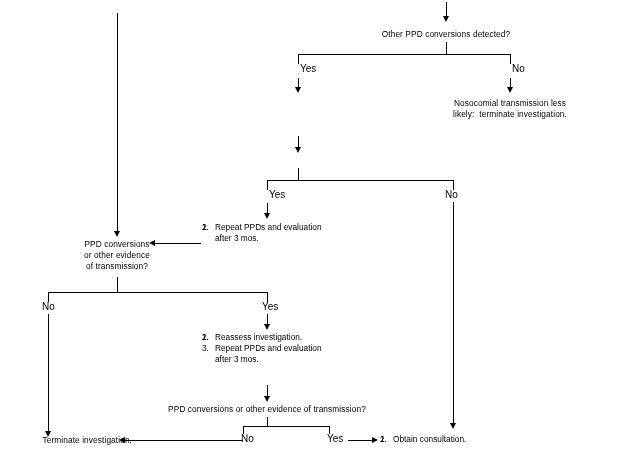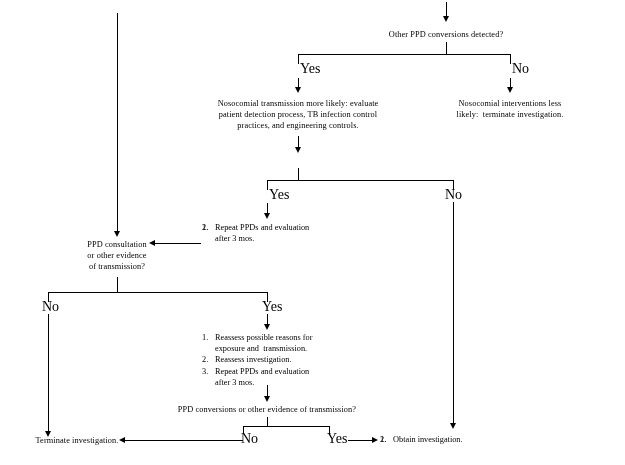--- a/index.html
+++ b/index.html
@@ -6,37 +6,37 @@
   html, body {
     margin: 0;
     padding: 0;
     background: #ffffff;
   }
   #chart-root {
     position: relative;
     width: 625px;
     height: 465px;
     background: #ffffff;
-    font-family: Liberation Serif, serif;
+    font-family: Liberation Sans, sans-serif;
     color: #000000;
     overflow: hidden;
   }
   .node {
     position: absolute;
     font-size: 8.3px;
     line-height: 11.2px;
     color: #000;
     white-space: pre;
     letter-spacing: 0.1px;
   }
   .node.center { text-align: center; }
-  .node.left   { text-align: center; }
+  .node.left   { text-align: right; }
   .label {
     position: absolute;
-    font-size: 14px;
+    font-size: 10px;
     line-height: 10px;
     color: #000;
     white-space: pre;
     text-align: center;
   }
   .numlist {
     position: absolute;
     font-size: 8.3px;
     line-height: 11.2px;
     color: #000;
@@ -104,25 +104,22 @@
   <div class="vline" style="left:510px; top:54px; height:10px;"></div>
 
   <div class="label" style="left:300px; top:64px;">Yes</div>
   <div class="label" style="left:512px; top:64px;">No</div>
 
   <div class="vline" style="left:298px; top:78px; height:11px;"></div>
   <div class="arrow-down" style="left:295px; top:87px;"></div>
   <div class="vline" style="left:510px; top:78px; height:11px;"></div>
   <div class="arrow-down" style="left:507px; top:87px;"></div>
 
-  <div class="node center" style="left:184px; top:98px; width:228px;">Nosocomial transmission more likely: evaluate
-patient detection process, TB infection control
-practices, and engineering controls.</div>
-
-  <div class="node center" style="left:440px; top:98px; width:140px;">Nosocomial interventions less
+
+  <div class="node center" style="left:440px; top:98px; width:140px;">Nosocomial transmission less
 likely:  terminate investigation.</div>
 
   <div class="vline" style="left:298px; top:136px; height:14px;"></div>
   <div class="arrow-down" style="left:295px; top:147px;"></div>
 
 
   <div class="vline" style="left:298px; top:168px; height:12px;"></div>
   <div class="hline" style="left:267px; top:180px; width:186px;"></div>
   <div class="vline" style="left:267px; top:180px; height:10px;"></div>
   <div class="vline" style="left:453px; top:180px; height:10px;"></div>
@@ -141,41 +138,40 @@
     <span class="li"><span class="num">2.</span><span>Repeat PPDs and evaluation
 after 3 mos.</span></span>
   </div>
 
   <div class="hline" style="left:155px; top:243px; width:46px;"></div>
   <div class="arrow-left" style="left:149px; top:240px;"></div>
 
   <div class="vline" style="left:117px; top:13px; height:220px;"></div>
   <div class="arrow-down" style="left:114px; top:231px;"></div>
 
-  <div class="node center" style="left:57px; top:239px; width:120px;">PPD consultation
+  <div class="node center" style="left:57px; top:239px; width:120px;">PPD conversions
 or other evidence
 of transmission?</div>
 
   <div class="vline" style="left:117px; top:277px; height:16px;"></div>
   <div class="hline" style="left:48px; top:292px; width:220px;"></div>
   <div class="vline" style="left:48px; top:292px; height:10px;"></div>
   <div class="vline" style="left:267px; top:292px; height:10px;"></div>
 
   <div class="label" style="left:42px; top:302px;">No</div>
   <div class="label" style="left:262px; top:302px;">Yes</div>
 
   <div class="vline" style="left:48px; top:314px; height:119px;"></div>
   <div class="arrow-down" style="left:45px; top:431px;"></div>
 
   <div class="vline" style="left:267px; top:314px; height:12px;"></div>
   <div class="arrow-down" style="left:264px; top:324px;"></div>
 
   <div class="numlist" style="left:202px; top:332px; width:200px;">
-    <span class="li"><span class="num">1.</span><span>Reassess possible reasons for
-exposure and  transmission.</span></span>
+    <span class="li"><span class="num">1.</span></span>
     <span class="li"><span class="num">2.</span><span>Reassess investigation.</span></span>
     <span class="li"><span class="num">3.</span><span>Repeat PPDs and evaluation
 after 3 mos.</span></span>
   </div>
 
   <div class="vline" style="left:267px; top:385px; height:14px;"></div>
   <div class="arrow-down" style="left:264px; top:396px;"></div>
 
   <div class="node center" style="left:157px; top:404px; width:220px;">PPD conversions or other evidence of transmission?</div>
 
@@ -190,16 +186,16 @@
   <div class="hline" style="left:125px; top:440px; width:118px;"></div>
   <div class="arrow-left" style="left:119px; top:437px;"></div>
 
   <div class="hline" style="left:348px; top:440px; width:25px;"></div>
   <div class="arrow-right" style="left:372px; top:437px;"></div>
 
   <div class="node left" style="left:22px; top:435px; width:110px;">Terminate investigation.</div>
 
   <div class="numlist" style="left:380px; top:434px; width:240px;">
     <span class="li"><span class="num">1.</span></span>
-    <span class="li"><span class="num">2.</span><span>Obtain investigation.</span></span>
+    <span class="li"><span class="num">2.</span><span>Obtain consultation.</span></span>
   </div>
 
 </div>
 
 </body></html>

